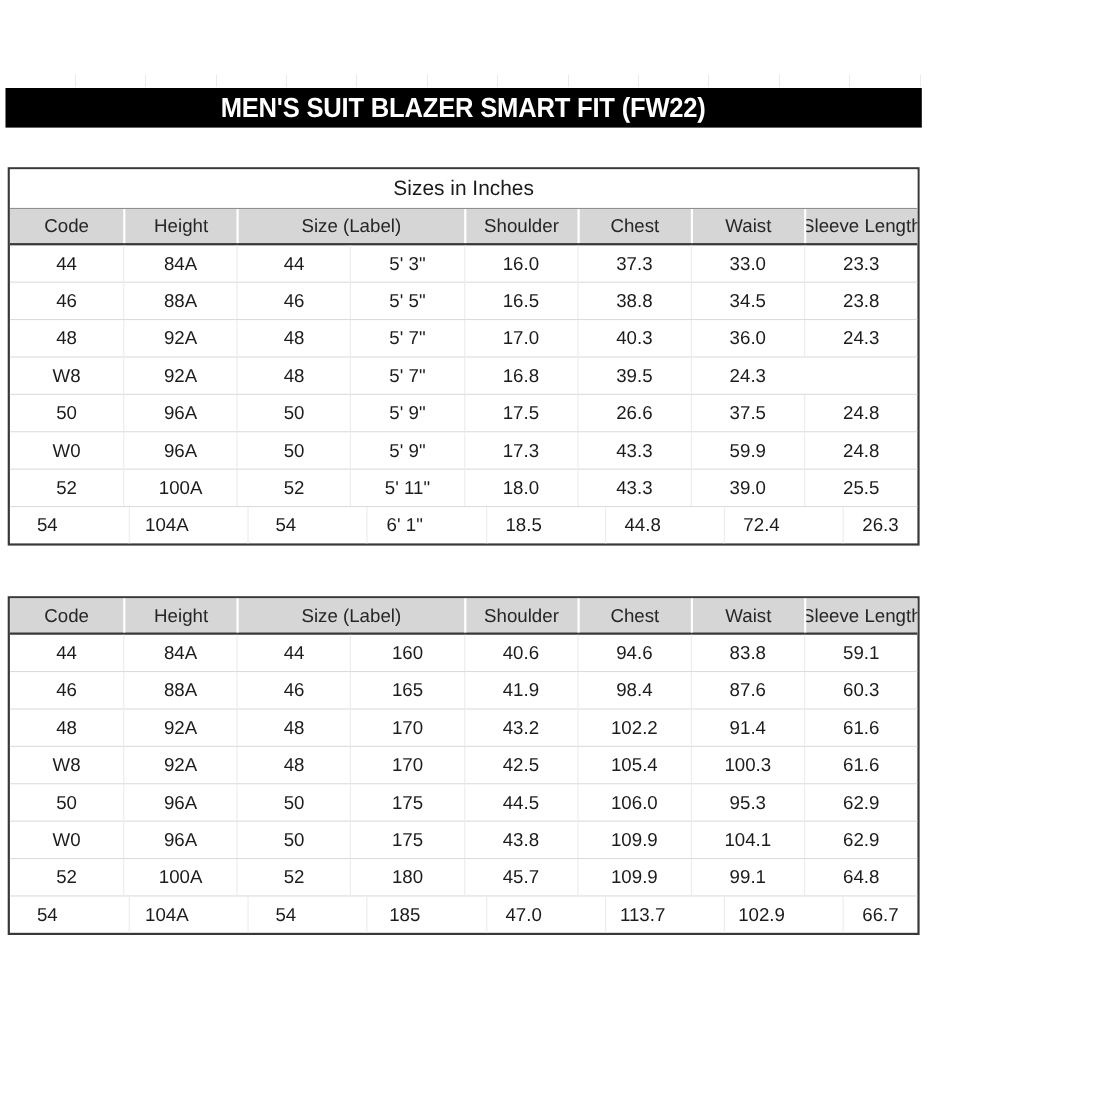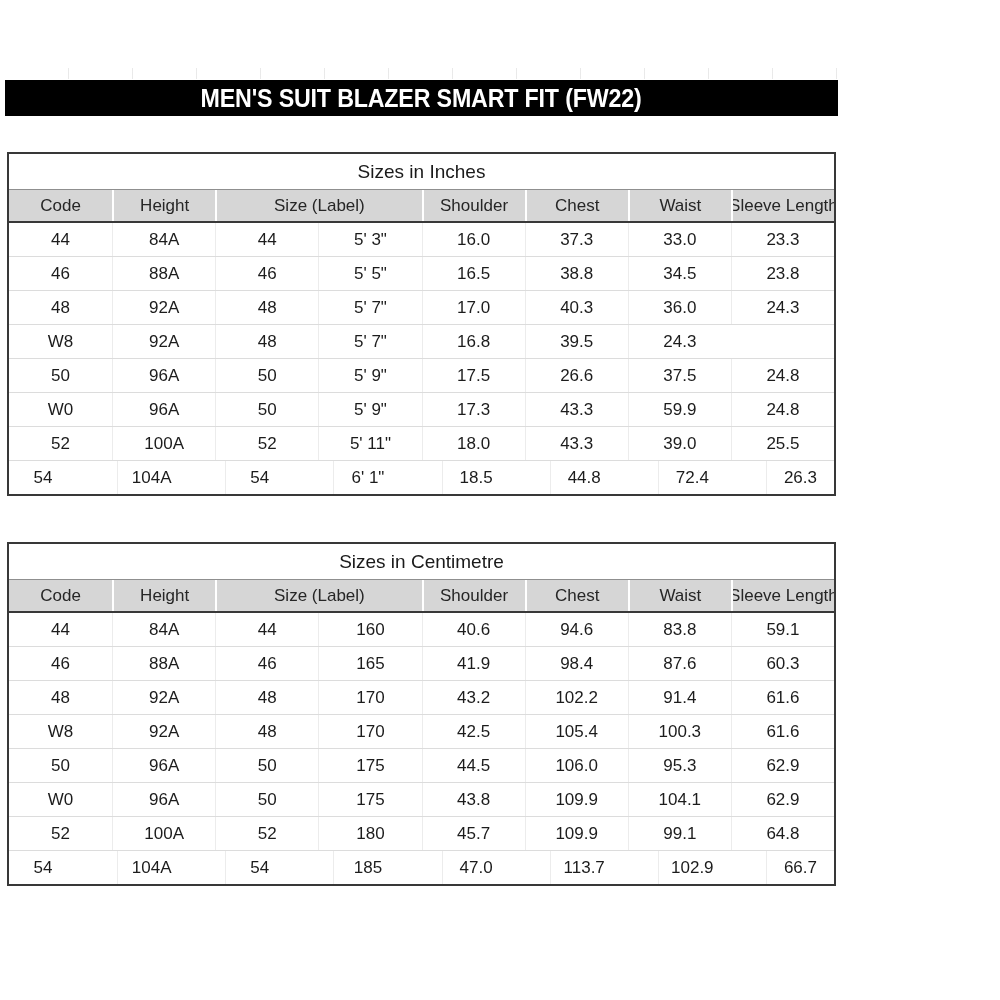--- a/index.html
+++ b/index.html
@@ -198,21 +198,20 @@
         <div class="dc">54</div>
         <div class="dc">6' 1"</div>
         <div class="dc">18.5</div>
         <div class="dc">44.8</div>
         <div class="dc">72.4</div>
         <div class="dc">26.3</div>
       </div>
     </section>
 
   <section class="size-table centimetre">
-      <div class="ttitle">Sizes in Centimetre</div>
       <div class="thead">
         <div class="hc first">Code</div>
         <div class="hc">Height</div>
         <div class="hc" style="grid-column: span 2;">Size (Label)</div>
         <div class="hc">Shoulder</div>
         <div class="hc">Chest</div>
         <div class="hc">Waist</div>
         <div class="hc">Sleeve Length</div>
       </div>
       <div class="drow">

